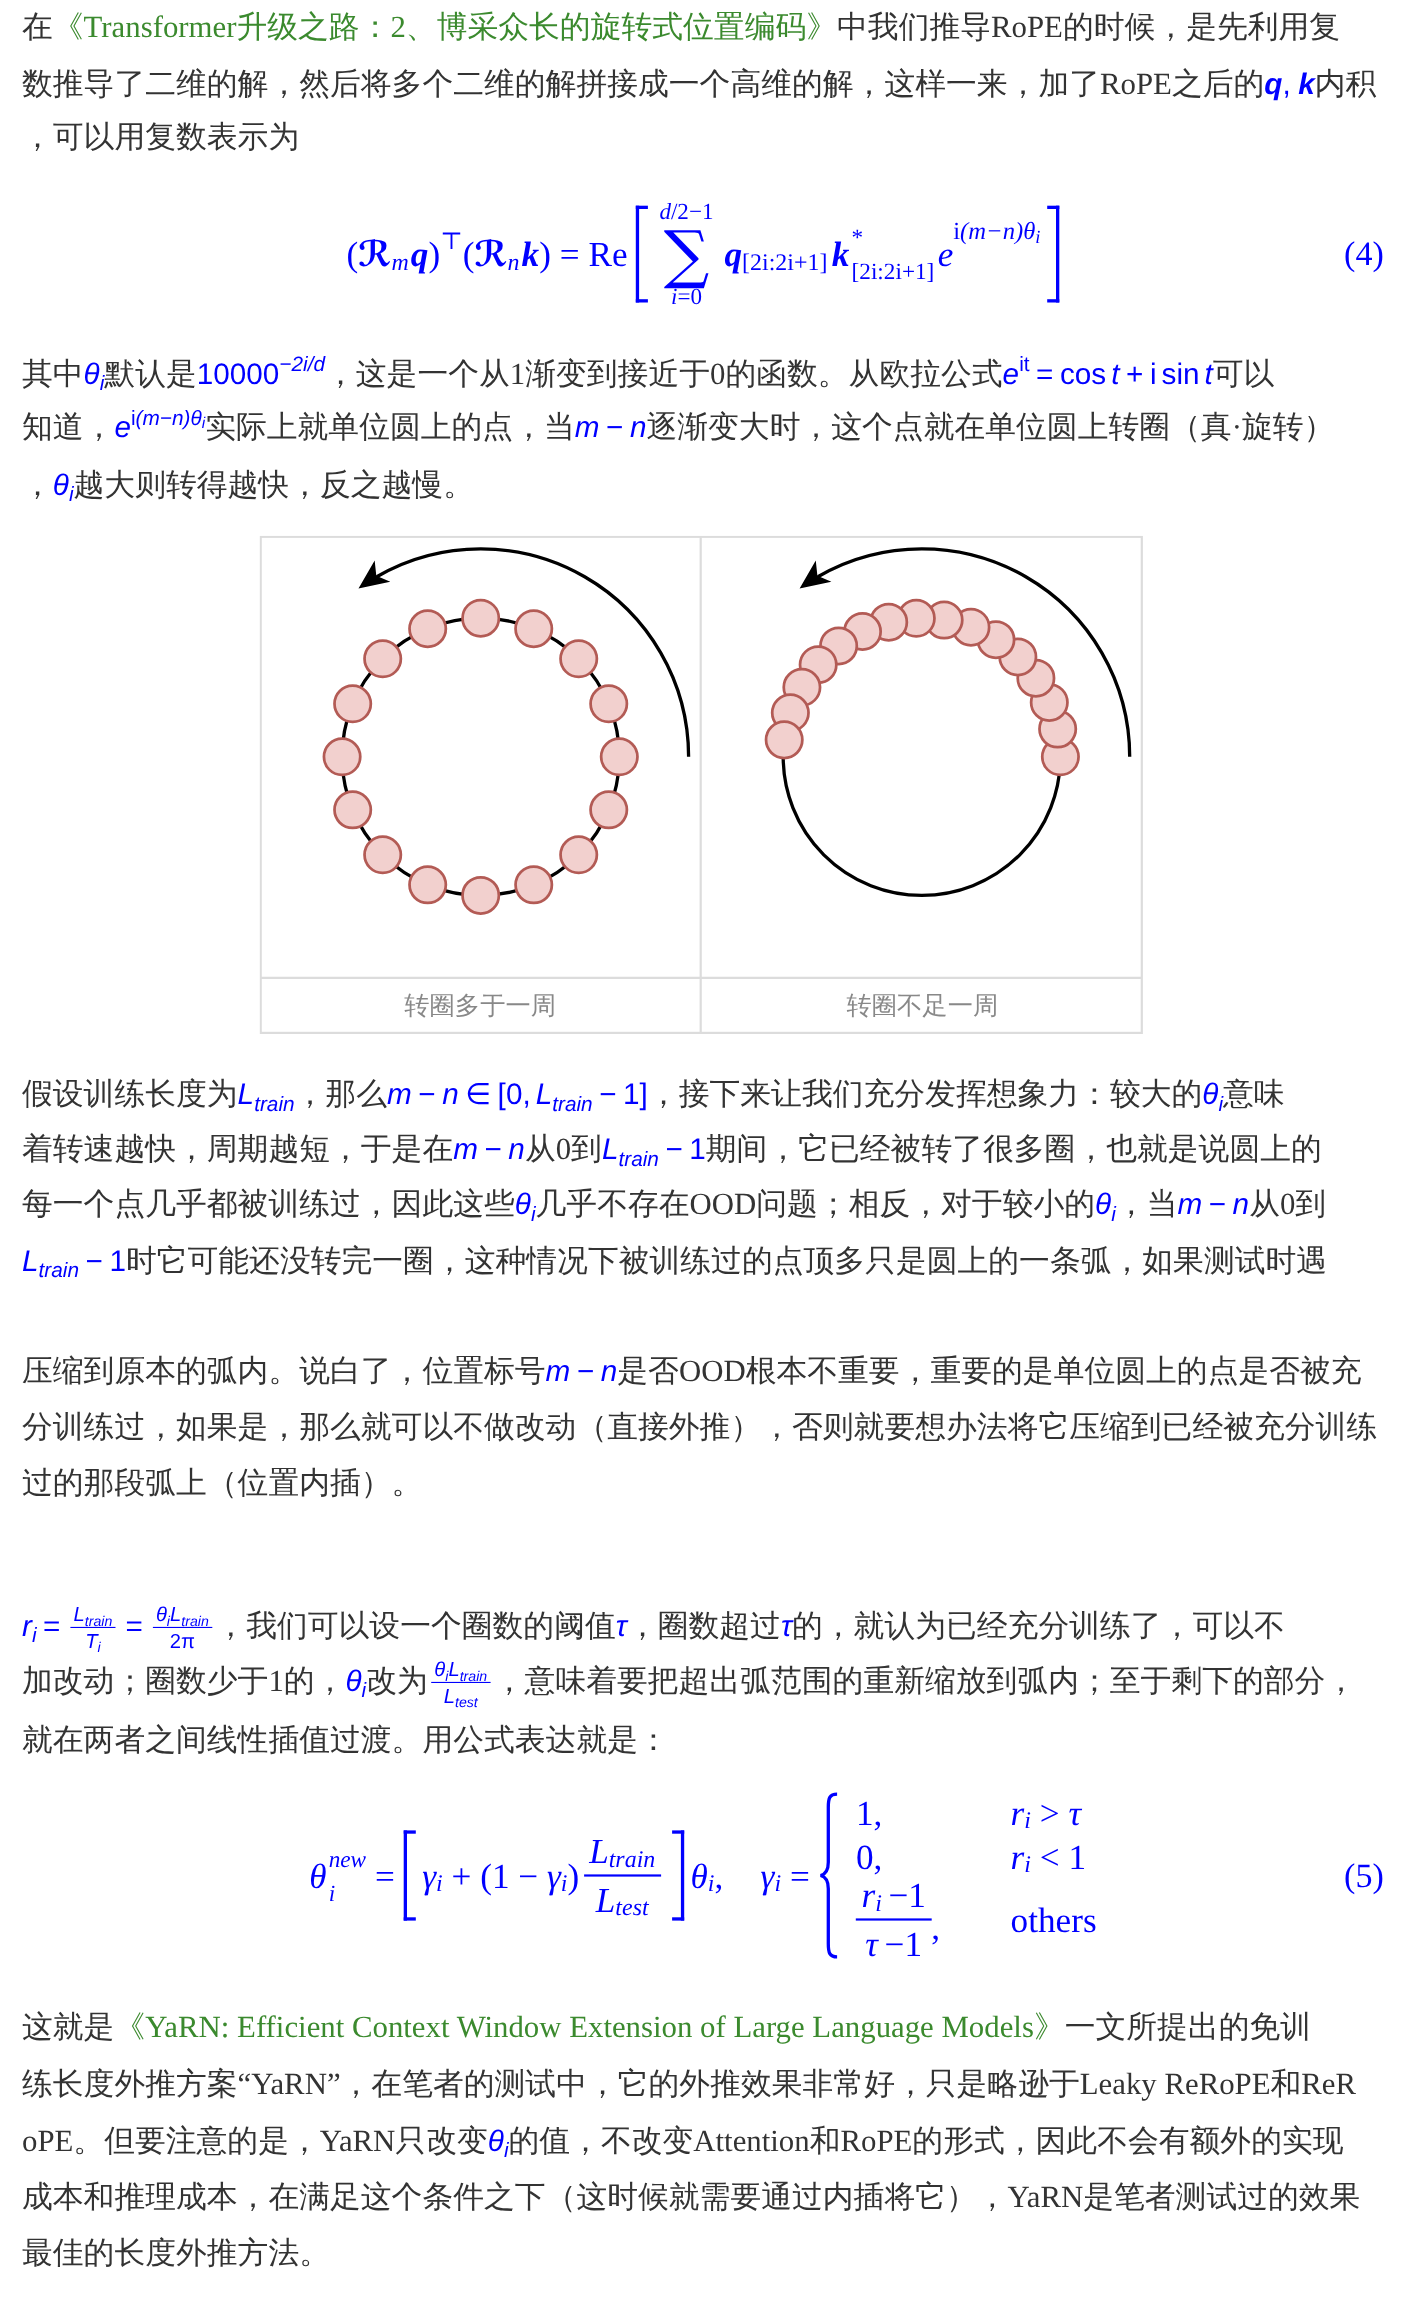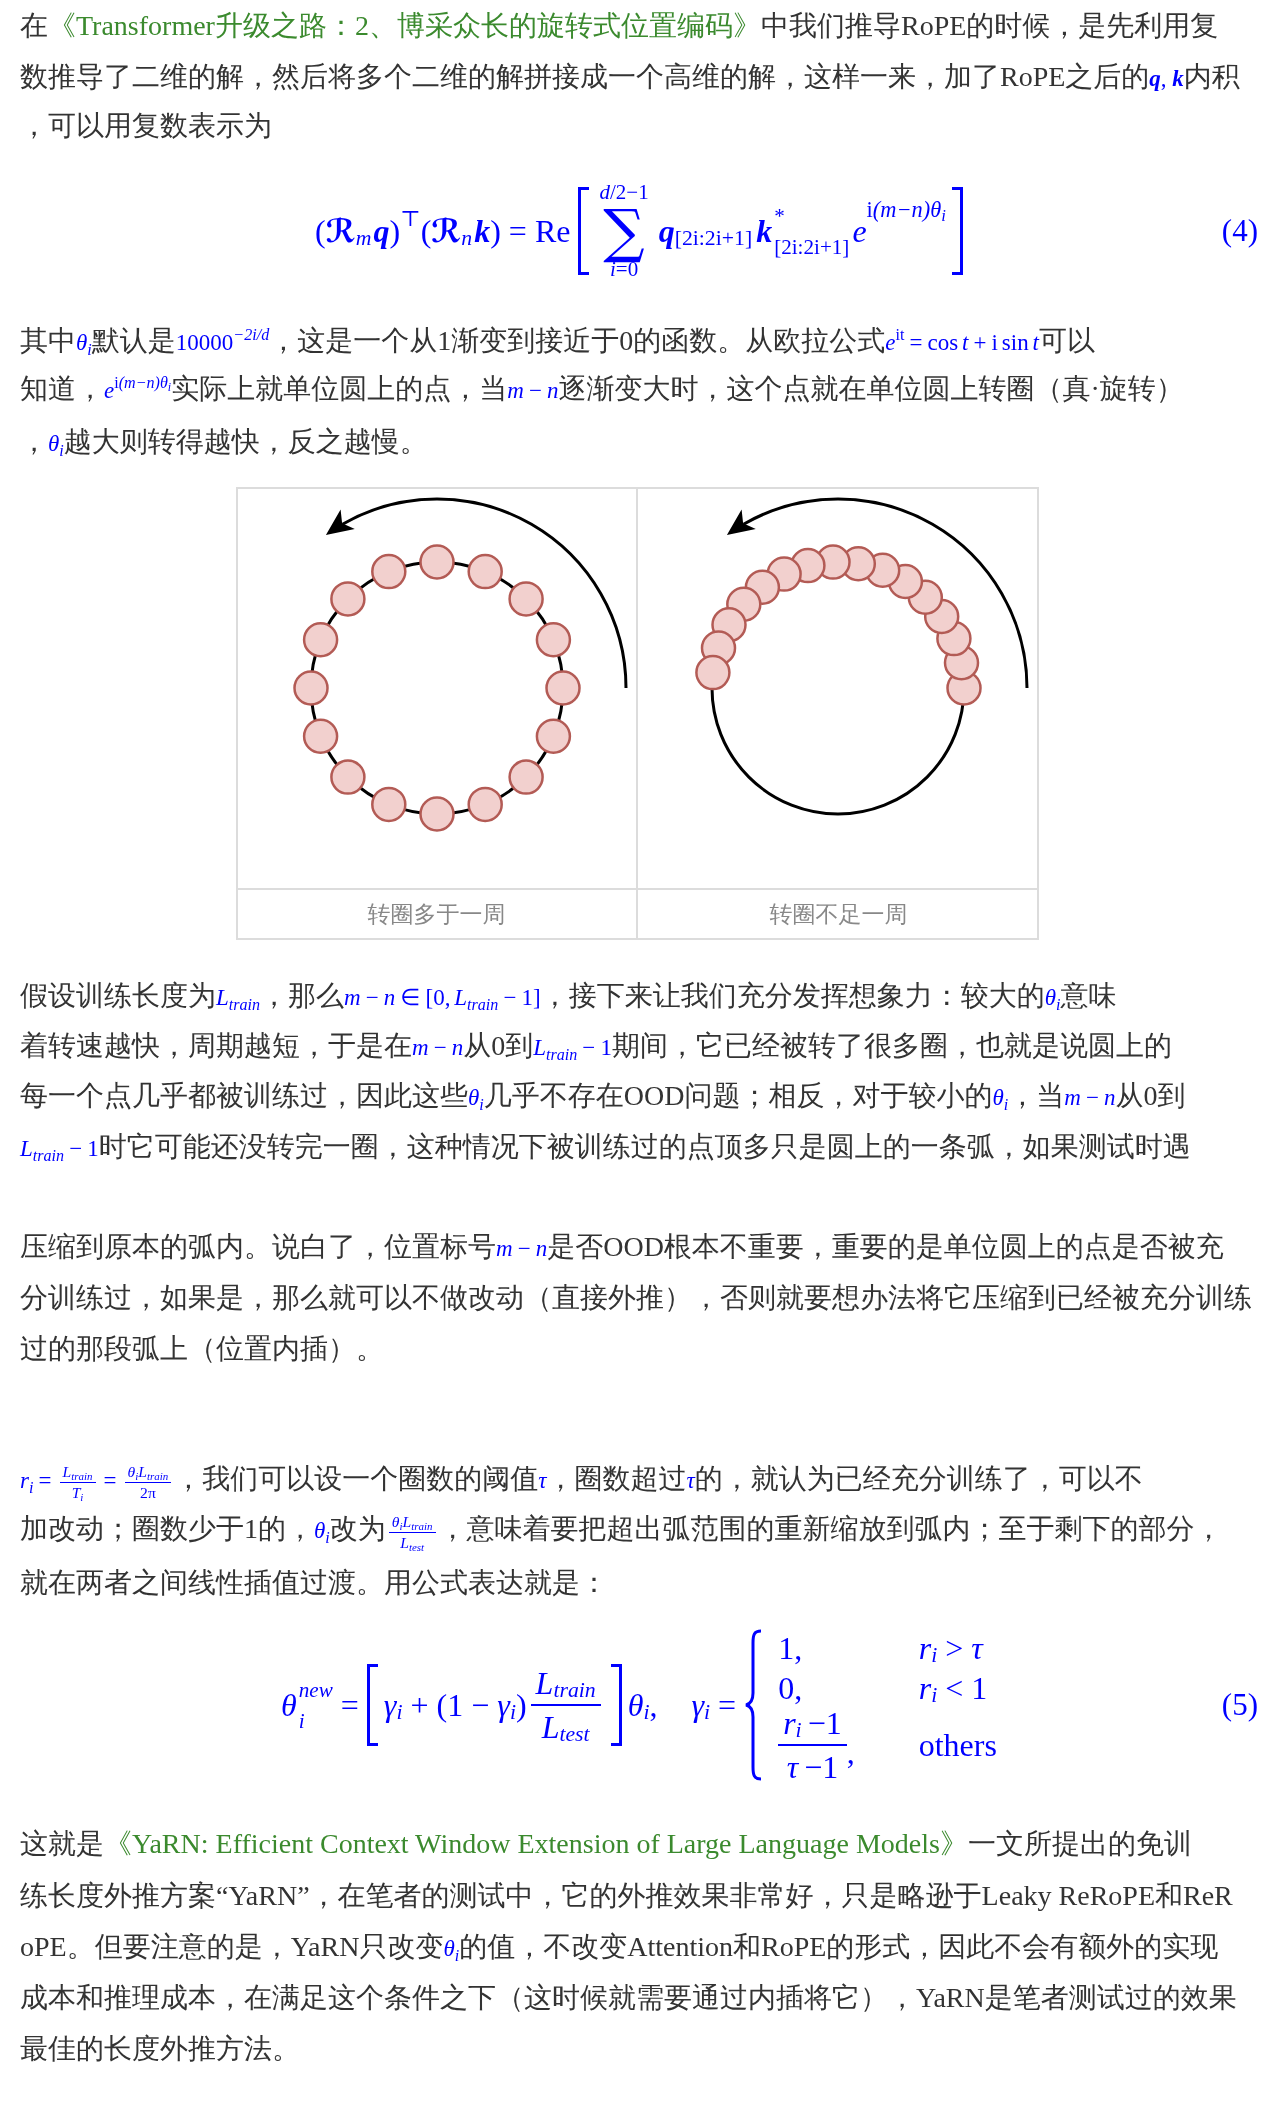--- a/index.html
+++ b/index.html
@@ -1,19 +1,19 @@
 <!DOCTYPE html>
 <html style="--text: #333333; --link: #3b8a2e; --math: #0000ff;"><head>
 <meta charset="utf-8">
 <style>
 html,body{margin:0;padding:0;background:#fff;}
 #page{position:relative;width:1288px;height:2106px;overflow:hidden;background:#fff;color:var(--text,#333);font-family:"Liberation Serif","DejaVu Serif",serif;font-size:28px;}
 .ln{position:absolute;left:20px;height:50px;line-height:50px;white-space:nowrap;}
 .lnk{color:var(--link,#3b8a2e);text-decoration:none;}
-.m{font-family:Liberation Serif, serif;color:var(--math,#0000ff);font-size:23px;line-height:1;white-space:nowrap;}
+.m{font-family:Liberation Sans, sans-serif;color:var(--math,#0000ff);font-size:27px;line-height:1;white-space:nowrap;}
 .it{font-style:italic;}
 .bd{font-weight:bold;}
 .sb{font-size:0.7em;vertical-align:-0.3em;line-height:0;}
 .sp{font-size:0.7em;vertical-align:0.6em;line-height:0;}
 .sp .sb2{font-size:0.75em;vertical-align:-0.25em;line-height:0;}
 .op{padding:0 0.22em;}
 .gap{margin-left:0.17em;}
 .frac{display:inline-flex;flex-direction:column;align-items:center;vertical-align:middle;font-size:0.68em;line-height:1.05;margin:0 3px;}
 .frac>.num{border-bottom:1.5px solid var(--math,#0000ff);padding:0 3px 2px;}
 .frac>.den{padding:2px 3px 0;}

